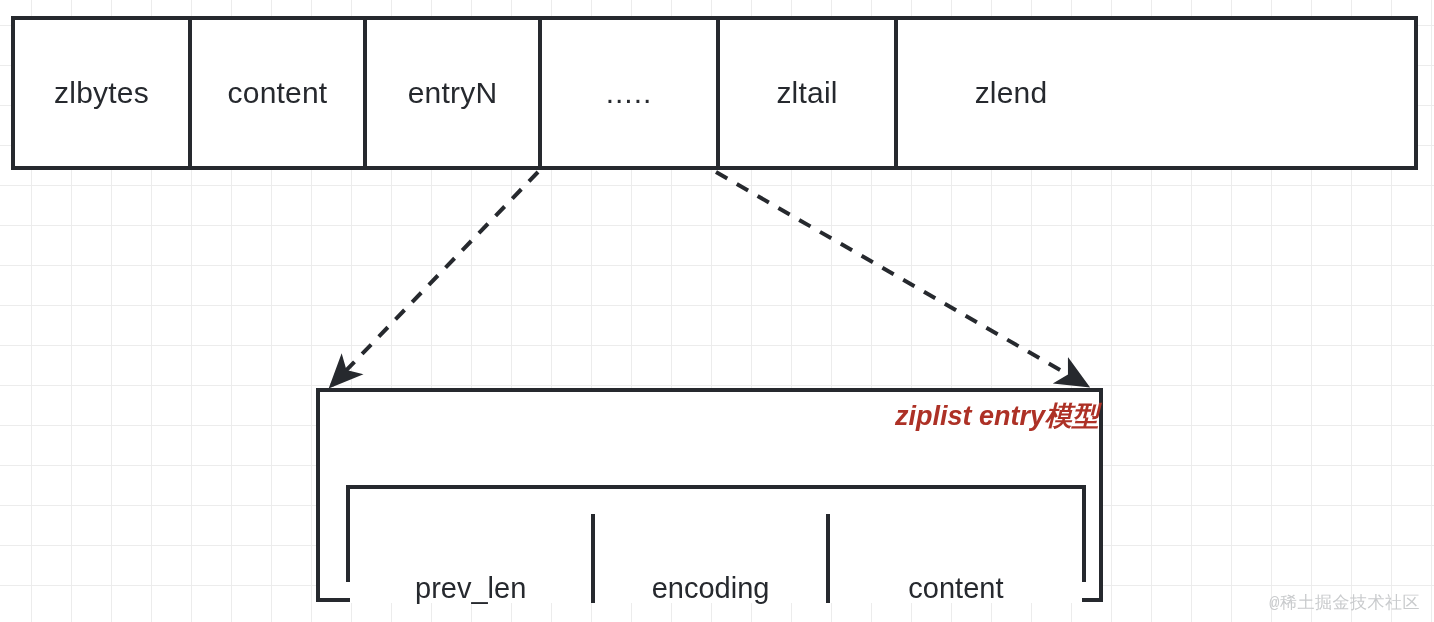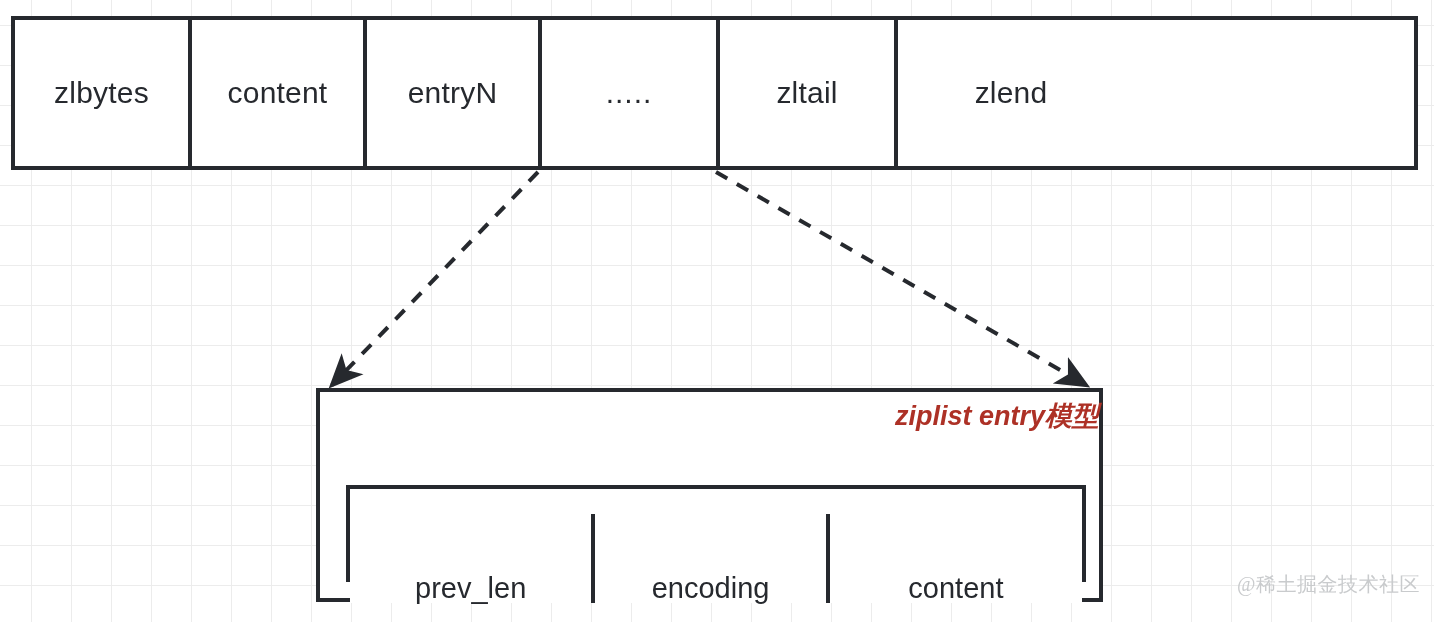--- a/index.html
+++ b/index.html
@@ -115,26 +115,26 @@
     font-size: 29px;
     color: #26292e;
     line-height: 1;
     white-space: nowrap;
   }
 
   
   .watermark {
     position: absolute;
     right: 14px;
-    bottom: 24px;
-    font-size: 20px;
+    bottom: 8px;
+    font-size: 17px;
     color: #c9cbcd;
     letter-spacing: 0.5px;
     white-space: nowrap;
-    font-family: Liberation Serif, serif;
+    font-family: Liberation Mono, monospace;
   }
 </style>
 </head>
 <body>
 
 <div id="canvas">
 
   <div class="ziplist-row">
     <div class="zl-cell" style="width:177px">
       <span class="zl-cell-label">zlbytes</span>

